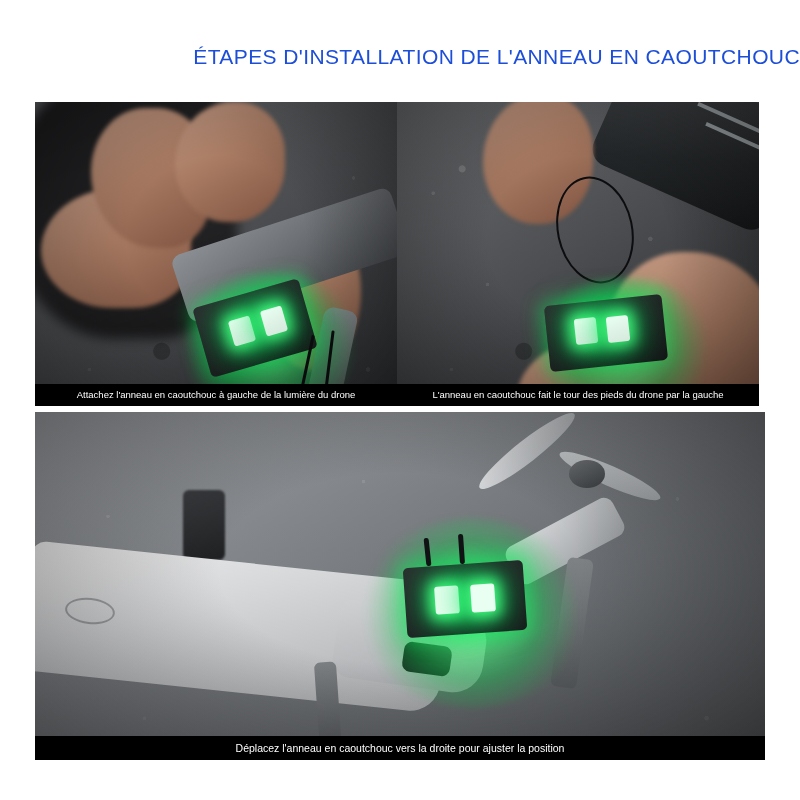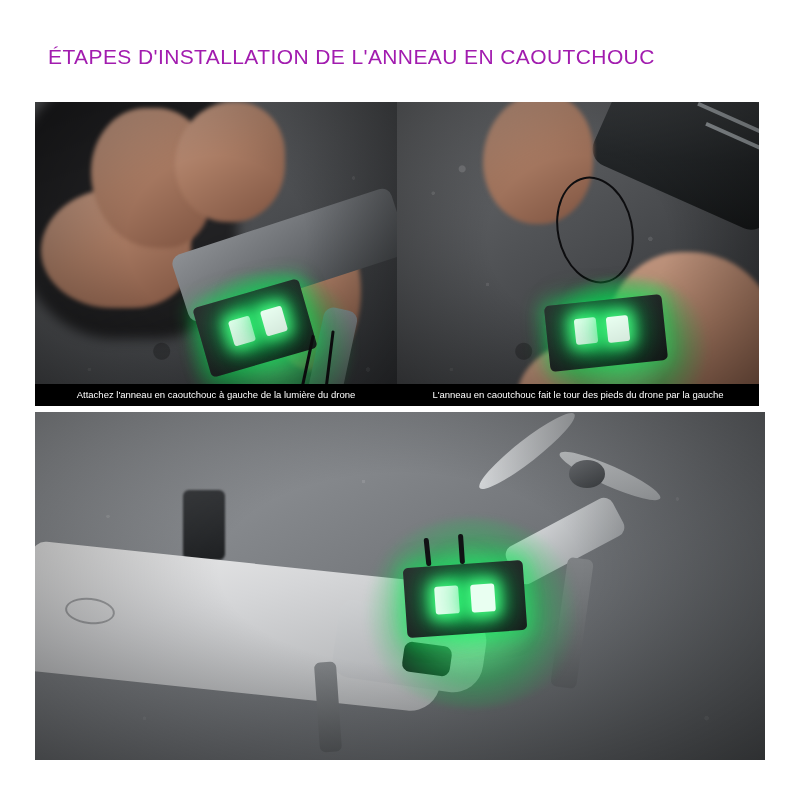--- a/index.html
+++ b/index.html
@@ -14,30 +14,29 @@
     overflow: hidden;
   }
   .page {
     position: relative;
     width: 800px;
     height: 800px;
     background: #ffffff;
     box-sizing: border-box;
   }
   .page-title {
-    text-align: left;
+    text-align: right;
     font-size: 21px;
     letter-spacing: 0.4px;
-    color: #a21caf;
+    color: #1d4ed8;
     font-weight: 400;
     padding-top: 30px;
     padding-bottom: 0;
     line-height: 1.2;
     font-family: "Liberation Sans", sans-serif;
-    margin-left: 48px;
   }
 
   .grid {
     position: absolute;
     left: 35px;
     top: 88px;
     width: 730px;
   }
   .row-top {
     display: flex;
@@ -264,16 +263,17 @@
         <div class="green-glow" style="left:322px; top:106px; width:230px; height:190px;"></div>
         <div class="light-module" style="left:370px; top:152px; width:120px; height:70px; transform: rotate(-4deg);"></div>
         <div class="led" style="left:400px; top:174px; width:24px; height:28px; transform: rotate(-4deg);"></div>
         <div class="led" style="left:436px; top:172px; width:24px; height:28px; transform: rotate(-4deg);"></div>
 
         <div style="position:absolute; left:390px; top:126px; width:5px; height:28px; background:#111214; border-radius:3px; transform: rotate(-6deg);"></div>
         <div style="position:absolute; left:424px; top:122px; width:5px; height:30px; background:#111214; border-radius:3px; transform: rotate(-4deg);"></div>
 
         <div class="vignette"></div>
       </div>
+      <div class="caption caption-wide">Déplacez l'anneau en caoutchouc vers la droite pour ajuster la position</div>
     </div>
 
   </div>
 </div>
 
 </body></html>

